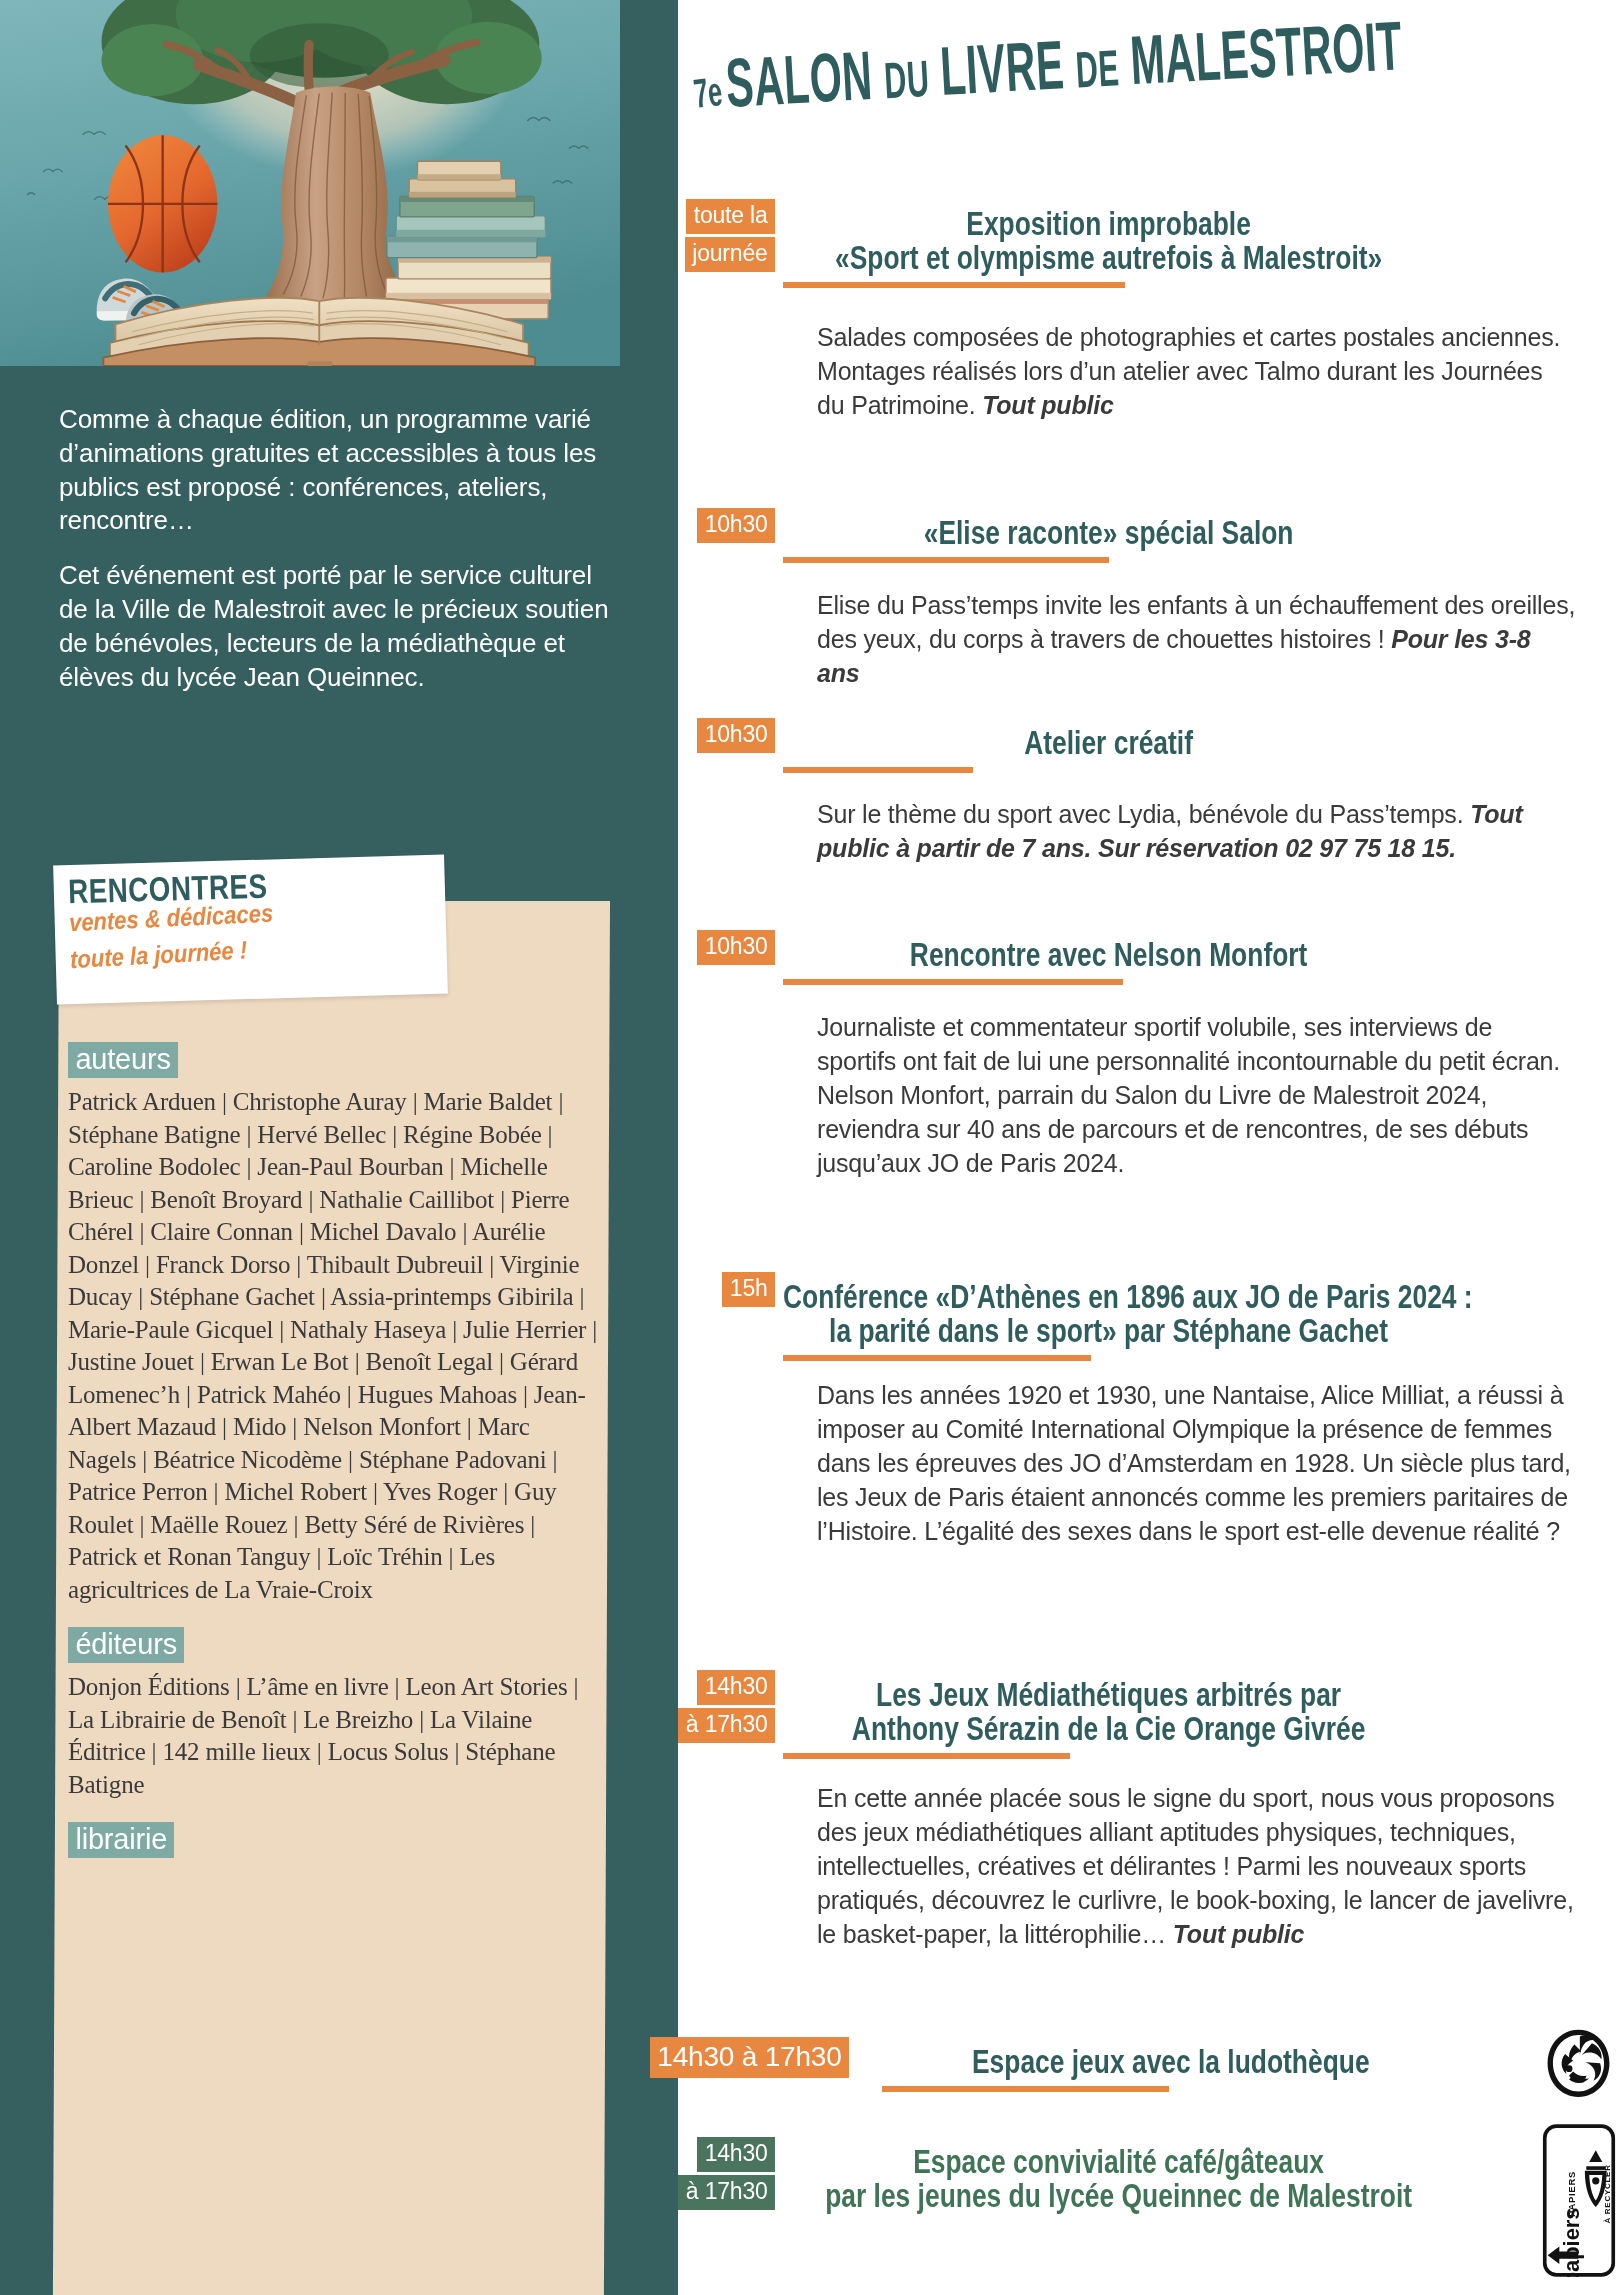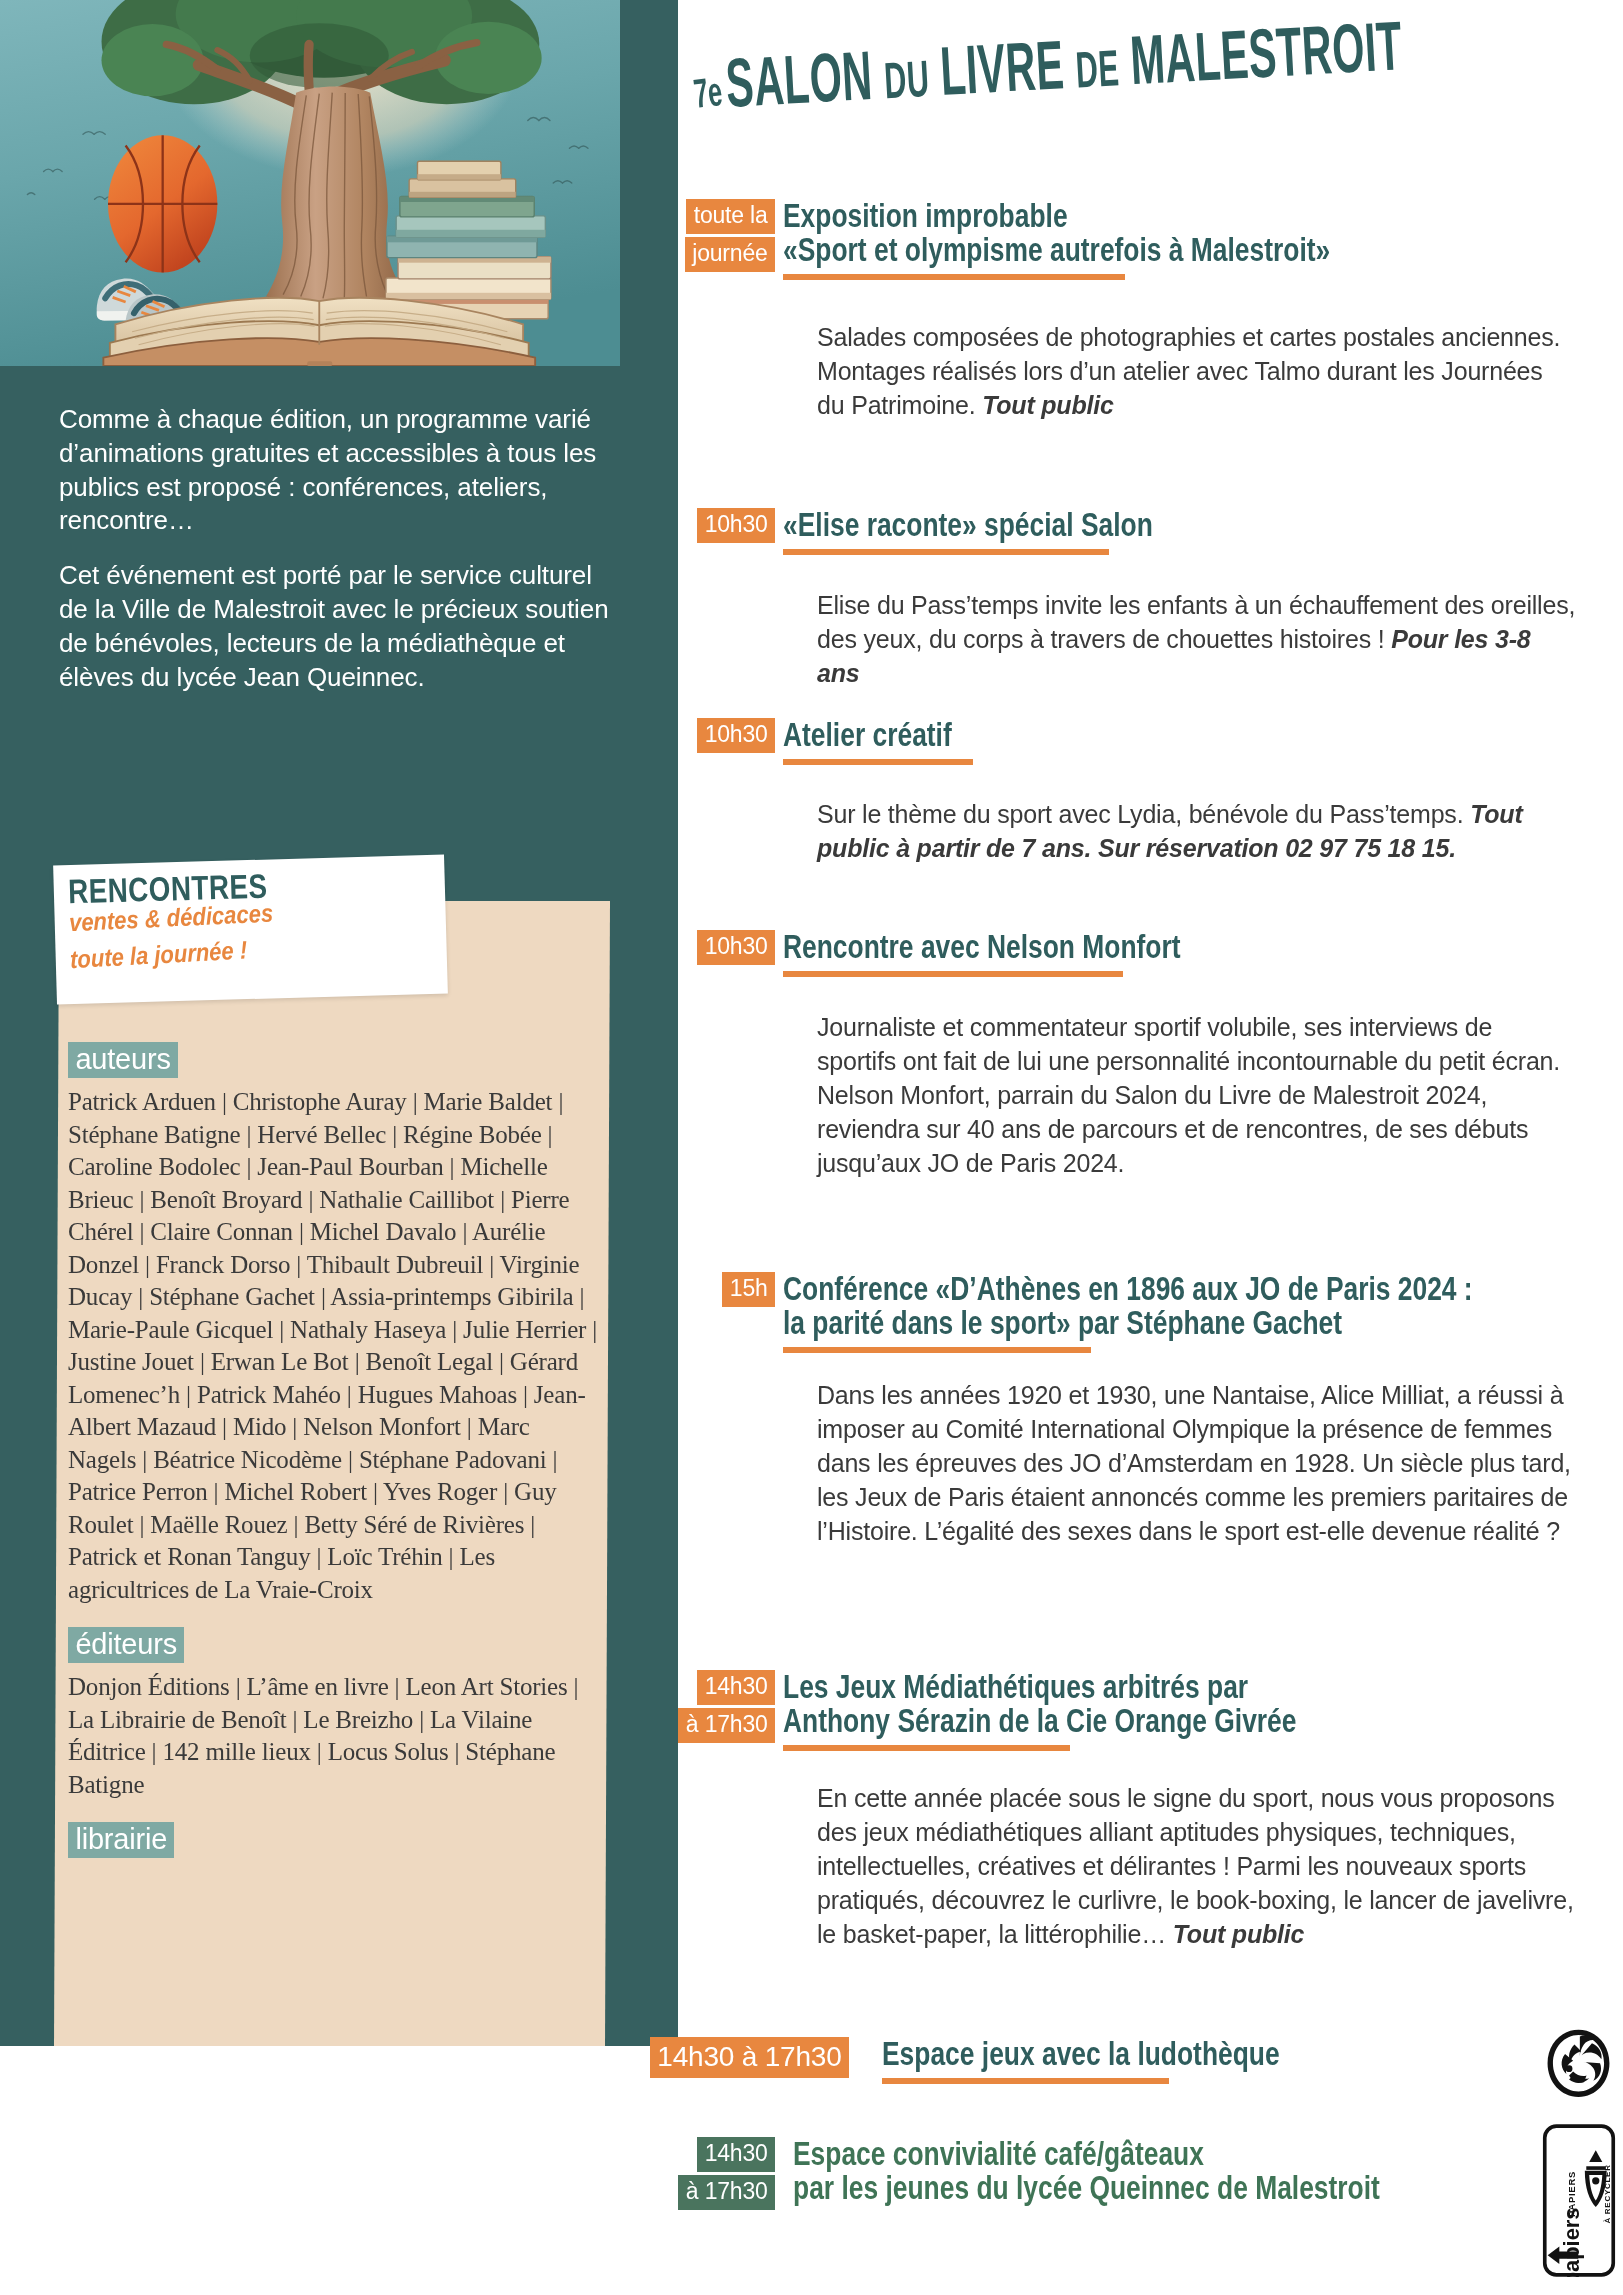--- a/index.html
+++ b/index.html
@@ -5,21 +5,21 @@
   html,body{margin:0;padding:0;}
   body{
     width:1623px;height:2295px;
     background:#ffffff;
     font-family:"Liberation Sans", sans-serif;
     overflow:hidden;
     position:relative;
   }
   
   #left-panel{
-    position:absolute;left:0;top:0;width:678px;height:2046px;
+    position:absolute;left:0;top:0;width:678px;height:2295px;
     background:#366060;
     overflow:hidden;
   }
   #illo{
     position:absolute;left:0;top:0;width:620px;height:366px;
   }
   #intro{
     position:absolute;left:59px;top:403px;width:555px;
     color:#ffffff;font-size:26px;line-height:1.30;
     font-family:"Liberation Sans", sans-serif;
@@ -106,21 +106,21 @@
   .entry{position:absolute;left:0;width:945px;}
   .badges{position:absolute;left:-42px;top:0;width:139px;text-align:right;}
   .badge{
     display:inline-block;background:#e8873f;color:#ffffff;
     font-size:23px;line-height:1.12;padding:3.7px 7.4px 5.6px 7.4px;
     font-family:"Liberation Sans", sans-serif;font-stretch:condensed;
     white-space:nowrap;letter-spacing:-0.2px;margin-bottom:2.8px;
   }
   .badge.green{background:#4a745e;}
   .badge.wide{font-size:28px;}
-  .head-wrap{position:absolute;left:105px;top:0;width:814px;}
+  .head-wrap{position:absolute;left:105px;top:8px;width:814px;text-align:center;}
   .h-line{
     color:#2f5d5d;font-size:33px;line-height:1.03;font-weight:700;
     font-family:"Liberation Sans", sans-serif;font-stretch:condensed;
     transform:scaleX(.80);transform-origin:left center;
     white-space:nowrap;letter-spacing:0px;
     margin:0;
   }
   .h-line.green{color:#3f7456;}
   .rule{height:5.6px;background:#e8873f;margin-top:7.4px;}
   .body-txt{

